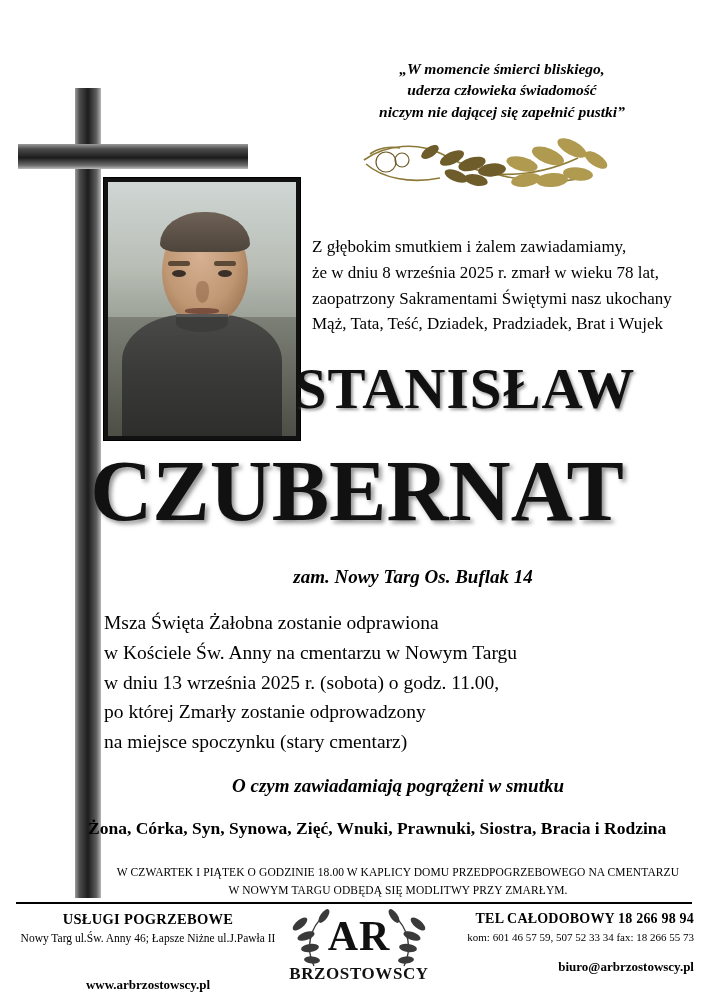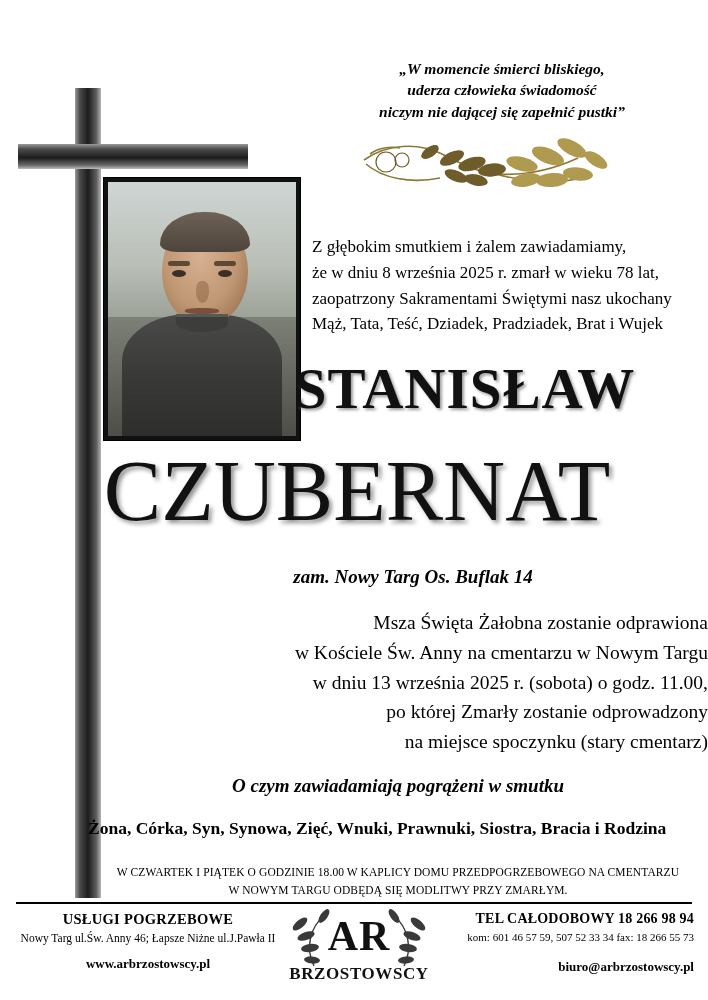--- a/index.html
+++ b/index.html
@@ -204,21 +204,21 @@
     text-shadow: 2px 2px 3px rgba(120,120,120,0.75);
   }
   .lastname {
     position: absolute;
     left: 0;
     top: 448px;
     width: 708px;
     text-align: center;
     padding-left: 6px;
     box-sizing: border-box;
-    font-weight: normal;
+    font-weight: bold;
     font-size: 86px;
     letter-spacing: 0px;
     line-height: 1;
     color: #111;
     text-shadow: 3px 3px 4px rgba(120,120,120,0.8);
   }
   .addr {
     position: absolute;
     left: 0;
     top: 566px;
@@ -232,21 +232,21 @@
     color: #000;
   }
 
   .ceremony {
     position: absolute;
     left: 0;
     top: 608px;
     width: 708px;
     padding-left: 104px;
     box-sizing: border-box;
-    text-align: right;
+    text-align: left;
     font-size: 19.5px;
     line-height: 1.53;
     color: #000;
   }
   .ceremony div { white-space: nowrap; }
 
   .notify {
     position: absolute;
     left: 0;
     top: 775px;
@@ -312,21 +312,21 @@
     font-size: 14.5px;
     letter-spacing: 0.3px;
   }
   .footer-left .fl-addr {
     font-size: 11.5px;
     margin-top: 4px;
   }
   .footer-left .fl-web {
     font-weight: bold;
     font-size: 13px;
-    margin-top: 12px;
+    margin-top: 33px;
   }
   .footer-right {
     position: absolute;
     right: 14px;
     top: 9px;
     width: 268px;
     text-align: right;
     font-size: 13px;
   }
   .footer-right .fr-title {

